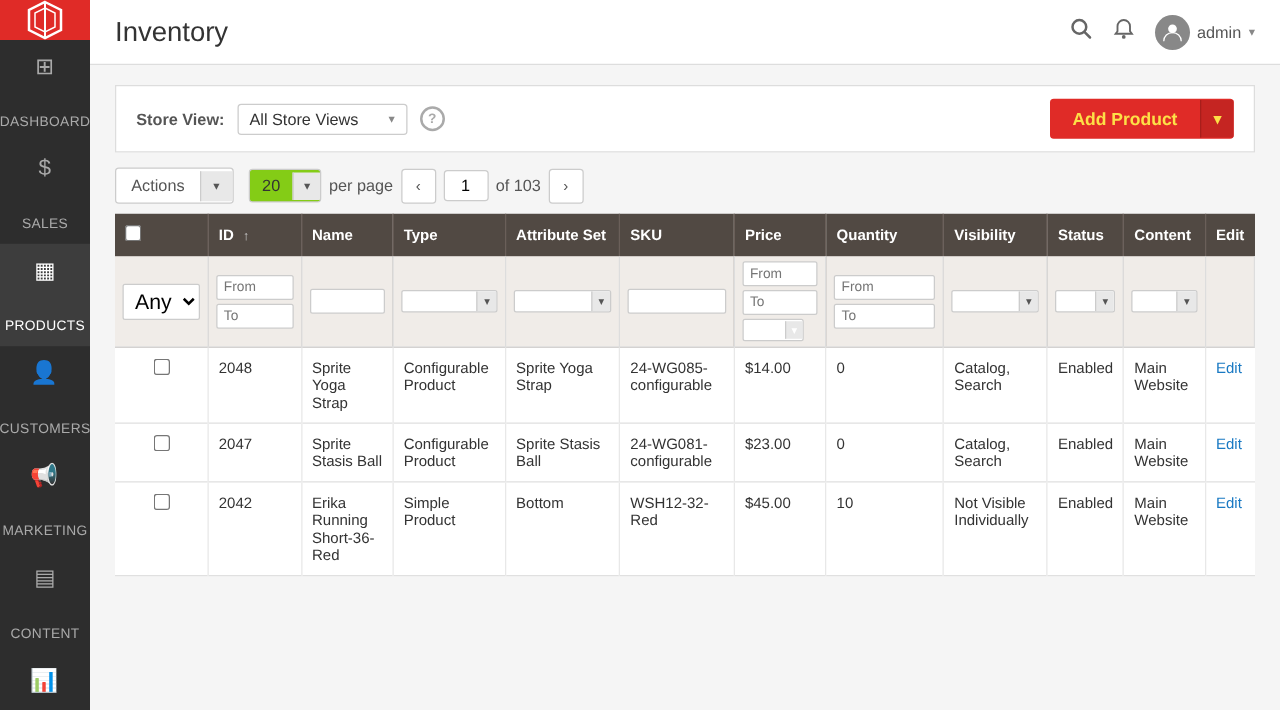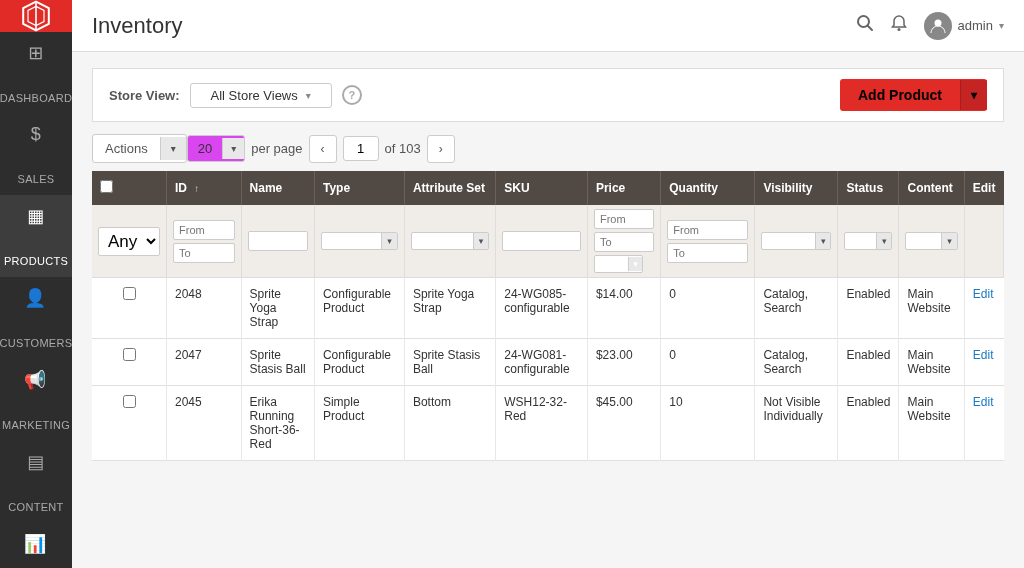--- a/index.html
+++ b/index.html
@@ -91,41 +91,41 @@
       display: flex;
       align-items: center;
       justify-content: space-between;
       margin-bottom: 12px;
     }
     .store-view-left { display: flex; align-items: center; gap: 10px; }
     .store-view-label { font-weight: 600; color: #555; font-size: 13px; }
     .store-view-select {
       display: flex;
       align-items: center;
-      gap: 4px;
-      border: 1px solid #ccc;
-      border-radius: 3px;
-      padding: 4px 20px;
+      gap: 20px;
+      border: 1px solid #ccc;
+      border-radius: 3px;
+      padding: 4px 9px;
       background: #fff;
       cursor: pointer;
       font-size: 13px;
       color: #333;
     }
     .help-icon {
       width: 20px; height: 20px;
       border: 2px solid #aaa;
       border-radius: 50%;
       display: flex; align-items: center; justify-content: center;
       color: #aaa; font-size: 11px; font-weight: bold; cursor: pointer;
     }
     .add-product-btn {
       display: flex;
       align-items: center;
       background: #e02b27;
-      color: #000000;
+      color: #fde047;
       border: none;
       border-radius: 3px;
       cursor: pointer;
       font-size: 14px;
       font-weight: 600;
       overflow: hidden;
     }
     .add-product-main {
       padding: 8px 18px;
     }
@@ -160,20 +160,21 @@
       border: none;
       cursor: pointer;
       font-size: 13px;
       text-decoration: none;
     }
 
     
     .toolbar {
       display: flex;
       align-items: center;
+      gap: 12px;
       margin-bottom: 8px;
     }
     .actions-select {
       display: flex;
       align-items: center;
       border: 1px solid #ccc;
       border-radius: 3px;
       background: #fff;
       overflow: hidden;
     }
@@ -194,21 +195,21 @@
     .pagination {
       display: flex;
       align-items: center;
       gap: 6px;
     }
     .per-page-select {
       display: flex;
       align-items: center;
       border: 1px solid #ccc;
       border-radius: 3px;
-      background: #d946ef;
+      background: #84cc16;
       overflow: hidden;
     }
     .per-page-val { padding: 5px 10px; font-size: 13px; color: #333; }
     .per-page-arrow { padding: 5px 8px; background: #e8e8e8; border-left: 1px solid #ccc; font-size: 10px; color: #555; cursor: pointer; }
     .per-page-label { color: #555; font-size: 13px; }
     .page-nav-btn {
       width: 28px; height: 28px;
       border: 1px solid #ccc;
       background: #fff;
       border-radius: 3px;
@@ -550,21 +551,21 @@
     <td>0</td>
     <td>Catalog, Search</td>
     <td class="status-enabled">Enabled</td>
     <td>Main Website</td>
     <td><a class="edit-link">Edit</a></td>
   </tr>
           <tr>
     <td class="td-checkbox">
       <input type="checkbox" style="">
     </td>
-    <td>2045</td>
+    <td>2042</td>
     <td>Erika Running Short-36-Red</td>
     <td>Simple Product</td>
     <td>Bottom</td>
     <td>WSH12-32-Red</td>
     <td>$45.00</td>
     <td>10</td>
     <td>Not Visible Individually</td>
     <td class="status-enabled">Enabled</td>
     <td>Main Website</td>
     <td><a class="edit-link">Edit</a></td>

